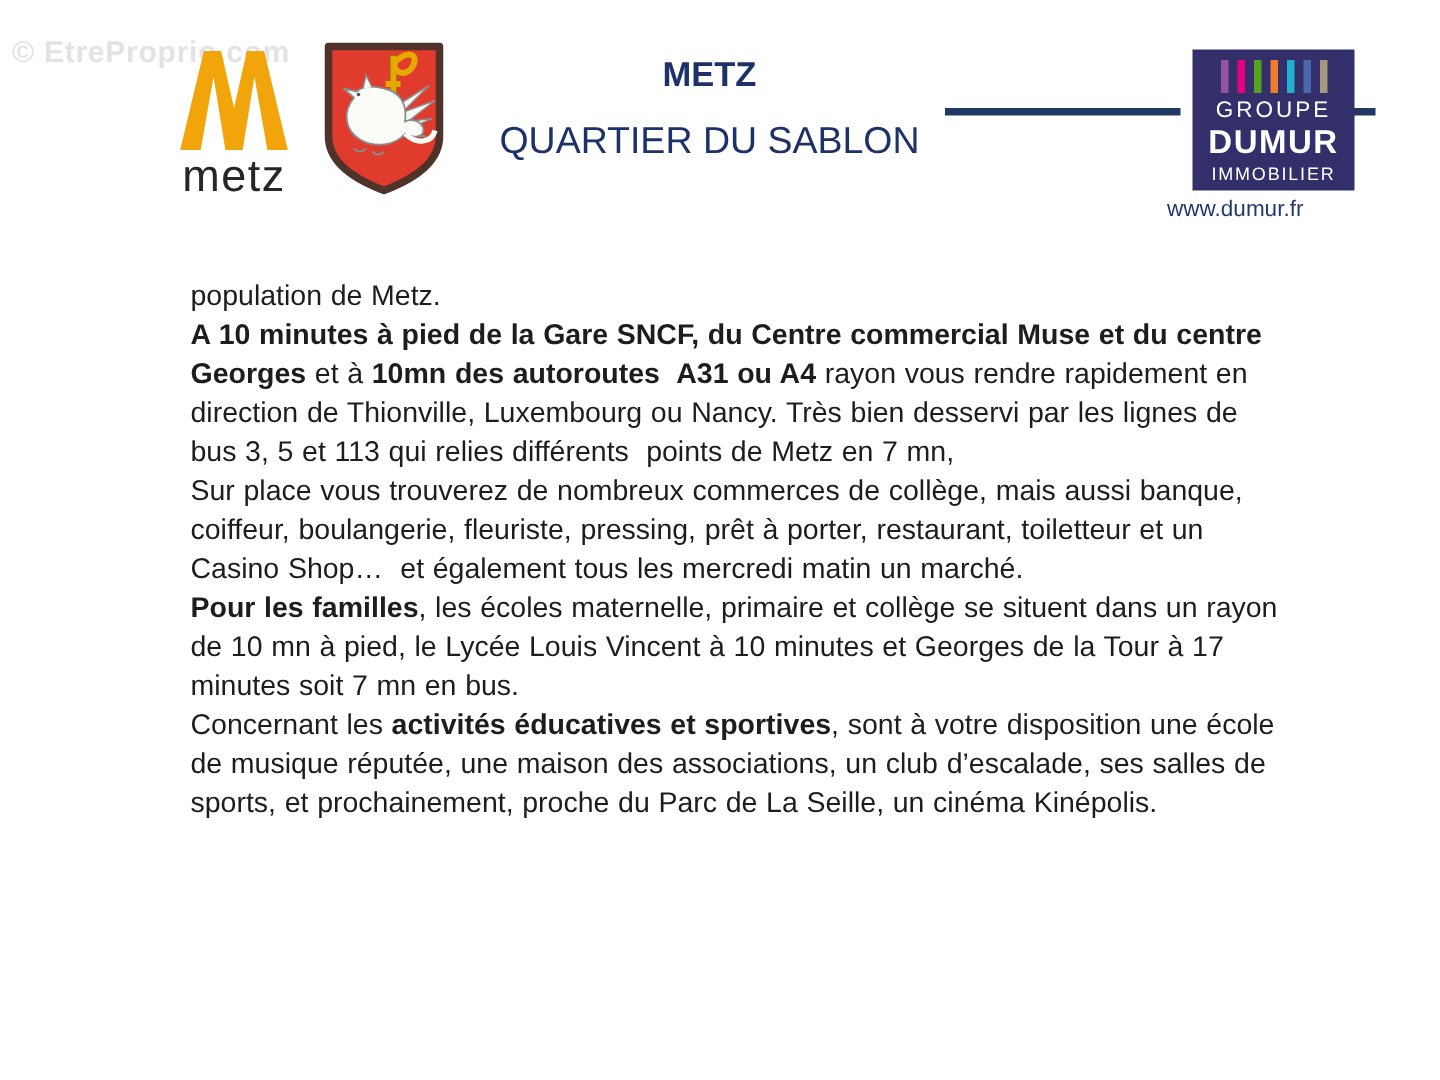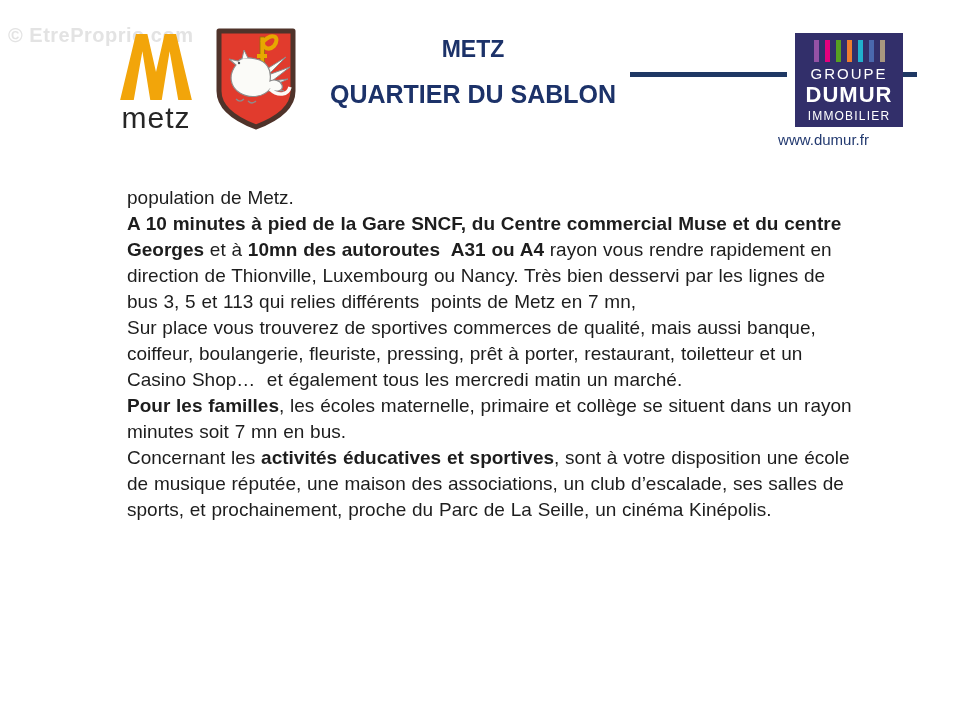--- a/index.html
+++ b/index.html
@@ -18,21 +18,21 @@
   .metz-logo svg{display:block;margin:0 auto;}
   .metz-logo .metz-word{
     font-size:30px;color:#262626;letter-spacing:1px;line-height:1;
     margin-top:3px;font-weight:normal;
   }
   
   .coa{position:absolute;left:214px;top:26px;}
   
   .title-block{position:absolute;left:323px;top:38px;width:300px;text-align:center;color:#1c3269;}
   .title-line1{font-size:23px;font-weight:bold;line-height:1;}
-  .title-line2{font-size:25px;font-weight:bold;line-height:1;margin-top:21px;}
+  .title-line2{font-size:25px;font-weight:normal;line-height:1;margin-top:21px;}
   
   .rule{position:absolute;top:72px;height:5px;background:#1f3864;}
   .rule-left{left:630px;width:157px;}
   .rule-right{left:891px;width:26px;}
   
   .dumur-box{
     position:absolute;left:795px;top:33px;width:108px;height:94px;
     background:#322f6a;color:#ffffff;text-align:center;box-sizing:border-box;
     padding-top:7px;
   }
@@ -108,23 +108,24 @@
     <div class="dumur-sector">IMMOBILIER</div>
   </div>
   <a class="dumur-site" href="#">www.dumur.fr</a>
 
   <div class="body-text" id="body-text">
       <div class="line"><span>population de Metz.</span></div>
       <div class="line"><b>A 10 minutes à pied de la Gare SNCF, du Centre commercial Muse et du centre</b></div>
       <div class="line"><b>Georges</b><span> et à </span><b>10mn des autoroutes  A31 ou A4</b><span> rayon vous rendre rapidement en</span></div>
       <div class="line"><span>direction de Thionville, Luxembourg ou Nancy. Très bien desservi par les lignes de</span></div>
       <div class="line"><span>bus 3, 5 et 113 qui relies différents  points de Metz en 7 mn,</span></div>
-      <div class="line"><span>Sur place vous trouverez de sportives commerces de qualité, mais aussi banque,</span></div>
+      <div class="line"><span>Sur place vous trouverez de nombreux commerces de collège, mais aussi banque,</span></div>
       <div class="line"><span>coiffeur, boulangerie, fleuriste, pressing, prêt à porter, restaurant, toiletteur et un</span></div>
       <div class="line"><span>Casino Shop…  et également tous les mercredi matin un marché.</span></div>
       <div class="line"><b>Pour les familles</b><span>, les écoles maternelle, primaire et collège se situent dans un rayon</span></div>
+      <div class="line"><span>de 10 mn à pied, le Lycée Louis Vincent à 10 minutes et Georges de la Tour à 17</span></div>
       <div class="line"><span>minutes soit 7 mn en bus.</span></div>
       <div class="line"><span>Concernant les </span><b>activités éducatives et sportives</b><span>, sont à votre disposition une école</span></div>
       <div class="line"><span>de musique réputée, une maison des associations, un club d’escalade, ses salles de</span></div>
       <div class="line"><span>sports, et prochainement, proche du Parc de La Seille, un cinéma Kinépolis.</span></div>
     </div>
 
 </div>
 
 </body></html>

